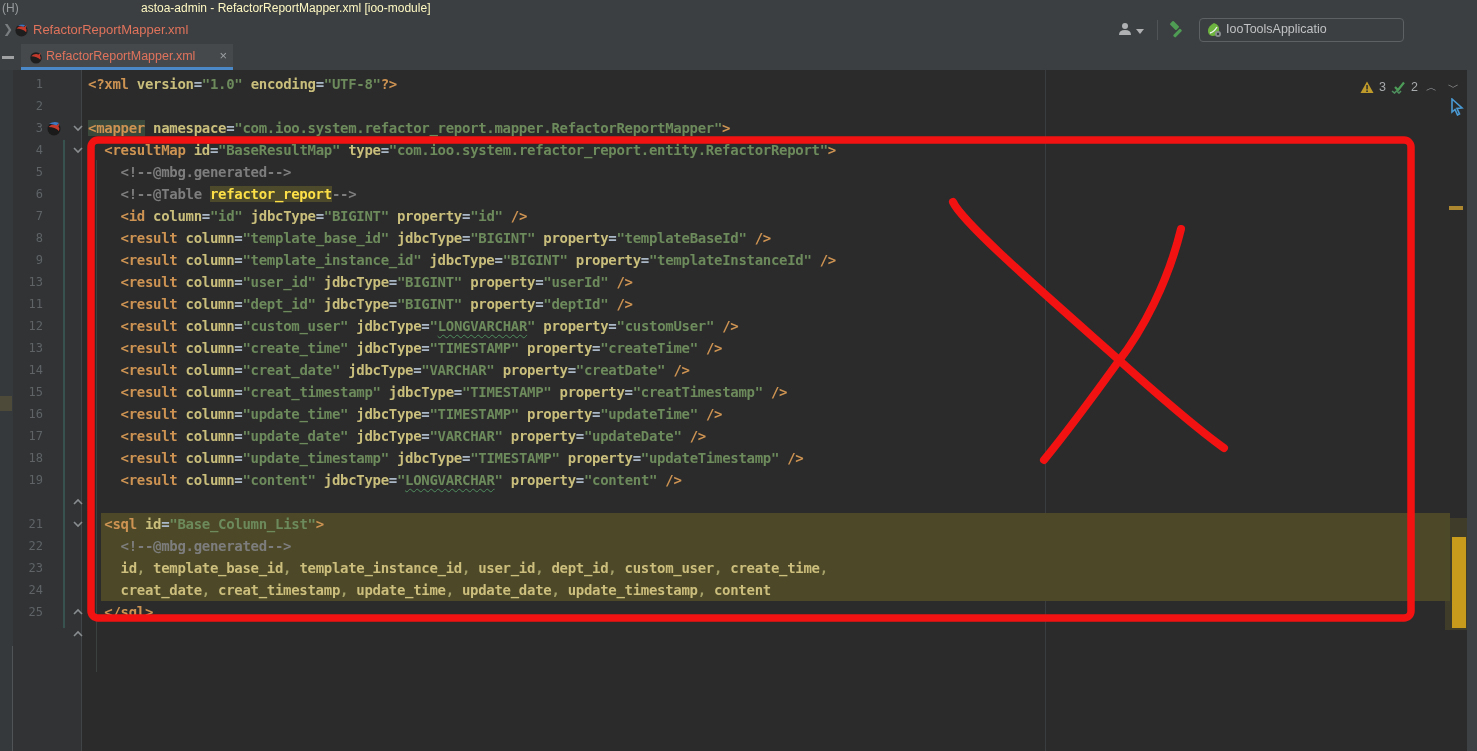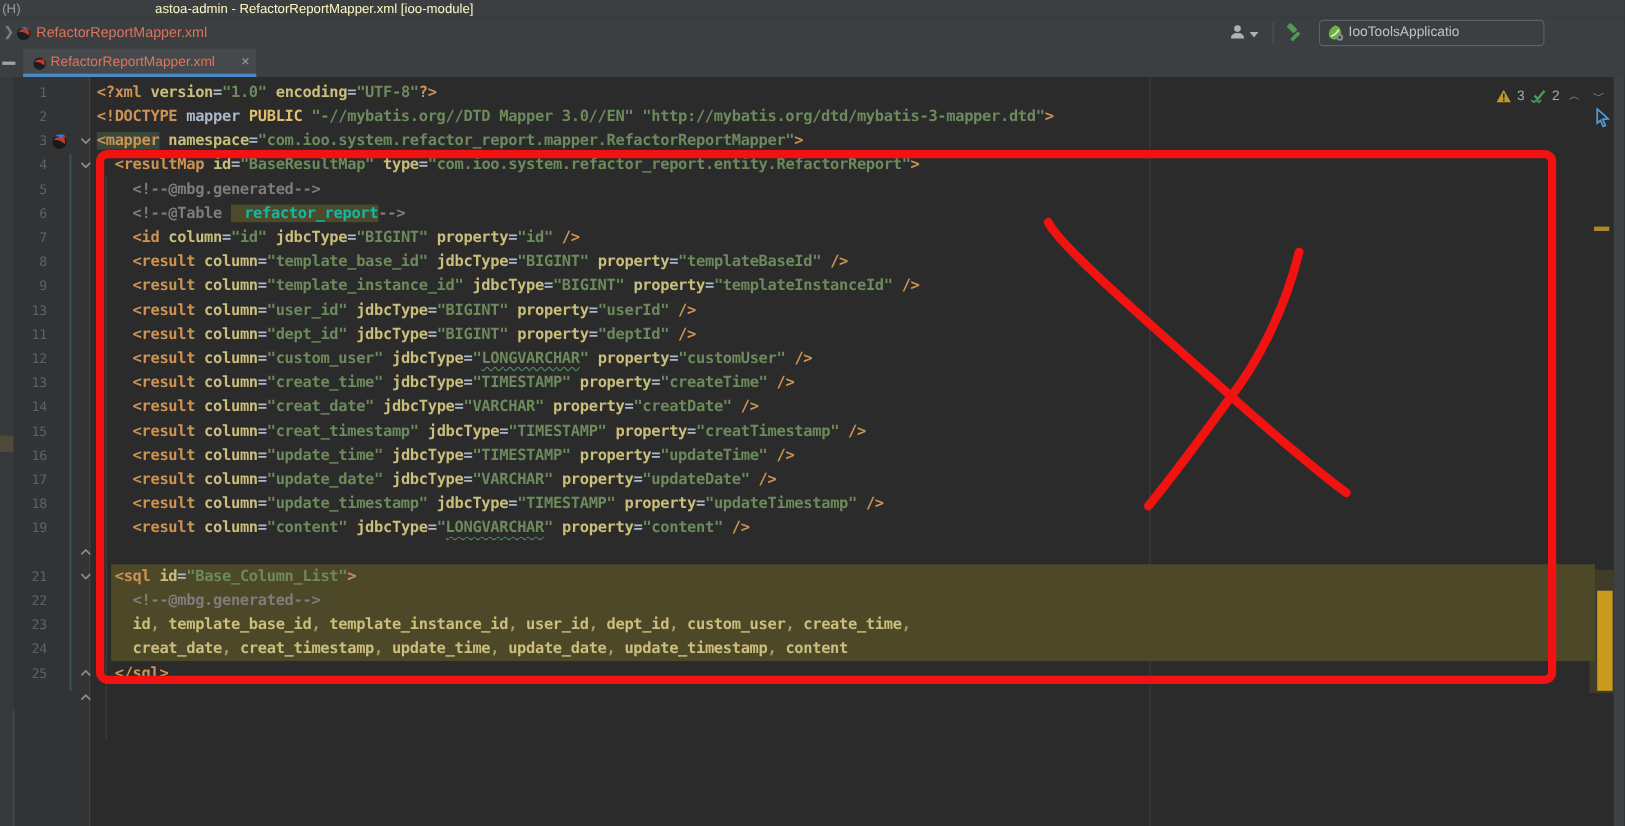--- a/index.html
+++ b/index.html
@@ -42,21 +42,21 @@
   .ln{position:absolute;left:13px;top:0;width:30px;text-align:right;
       font-family:"DejaVu Sans Mono",monospace;font-size:12px;line-height:22px;color:#5F6366;}
   .ln.active{color:#A1A3A5;}
   .code{position:absolute;left:88px;top:0;white-space:pre;
         font-family:"DejaVu Sans Mono",monospace;font-size:14px;font-weight:bold;
         line-height:22px;letter-spacing:-0.3px;color:#A9B7C6;}
   .t-tag{color:#CD9352;} .t-attr{color:#C9BE7B;} .t-str{color:#6C8A5B;}
   .t-strw{color:#6C8A5B;text-decoration:underline wavy #4F8F5F 1px;text-underline-offset:3px;}
   .t-plain{color:#A9B7C6;} .t-eq{color:#A9B7C6;} .t-cmt{color:#7D7D7D;}
   .t-kw{color:#E0BE6C;} .t-sqlid{color:#CCBE7C;} .t-com{color:#A5A069;}
-  .t-hl{color:#14b8a6;background:#4D4A2B;padding-left:12px;}
+  .t-hl{color:#fde047;background:#4D4A2B;}
   .t-tagm{color:#CD9352;background:#3A473B;}
   .t-tagmb{color:#E8C268;background:#3A473B;}
   .caret{display:inline-block;width:3px;height:17px;background:#DCDCDC;vertical-align:-3px;}
   .fold{position:absolute;left:72px;width:14px;height:22px;}
   .gicon{position:absolute;left:46px;width:16px;height:16px;}
   
   .inspect{position:absolute;left:1360px;top:8px;height:18px;display:flex;align-items:center;gap:5px;}
   .inspect .cnt{font-size:12.5px;color:#A8ABAD;}
   .inspect .chev{color:#9DA0A2;font-size:11px;padding:0 3px;}
   
@@ -136,21 +136,20 @@
   <div class="margin-guide"></div>
   <div class="indent-guide"></div>
   <div class="selection"></div>
   <div class="code-layer" id="code-layer">
       <div class="line" style="top: 3px;">
         <div class="ln">1</div>
         <span class="code"><span class="t-tag">&lt;?xml </span><span class="t-attr">version</span><span class="t-eq">=</span><span class="t-str">"1.0"</span><span class="t-plain"> </span><span class="t-attr">encoding</span><span class="t-eq">=</span><span class="t-str">"UTF-8"</span><span class="t-tag">?&gt;</span></span>
       </div>
       <div class="line" style="top: 25px;">
         <div class="ln">2</div>
-        <span class="code"><span class="t-tag">&lt;!DOCTYPE </span><span class="t-plain">mapper </span><span class="t-kw">PUBLIC </span><span class="t-str">"-//mybatis.org//DTD Mapper 3.0//EN"</span><span class="t-plain"> </span><span class="t-str">"http://mybatis.org/dtd/mybatis-3-mapper.dtd"</span><span class="t-tag">&gt;</span></span>
       </div>
       <div class="line" style="top: 47px;">
         <div class="ln">3</div>
         <span class="code"><span class="t-tagm">&lt;mapper</span><span class="t-plain"> </span><span class="t-attr">namespace</span><span class="t-eq">=</span><span class="t-str">"com.ioo.system.refactor_report.mapper.RefactorReportMapper"</span><span class="t-tag">&gt;</span></span>
       </div>
       <div class="line" style="top: 69px;">
         <div class="ln">4</div>
         <span class="code"><span class="t-plain">  </span><span class="t-tag">&lt;resultMap</span><span class="t-plain"> </span><span class="t-attr">id</span><span class="t-eq">=</span><span class="t-str">"BaseResultMap"</span><span class="t-plain"> </span><span class="t-attr">type</span><span class="t-eq">=</span><span class="t-str">"com.ioo.system.refactor_report.entity.RefactorReport"</span><span class="t-tag">&gt;</span></span>
       </div>
       <div class="line" style="top: 91px;">

